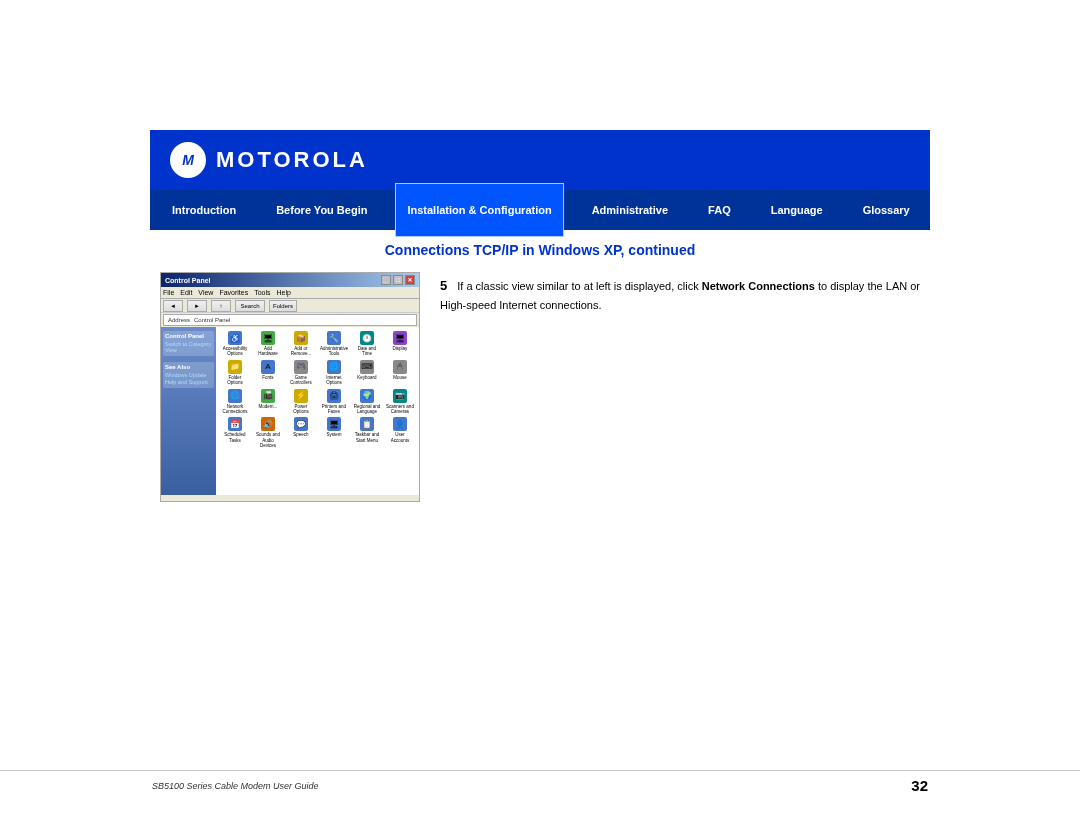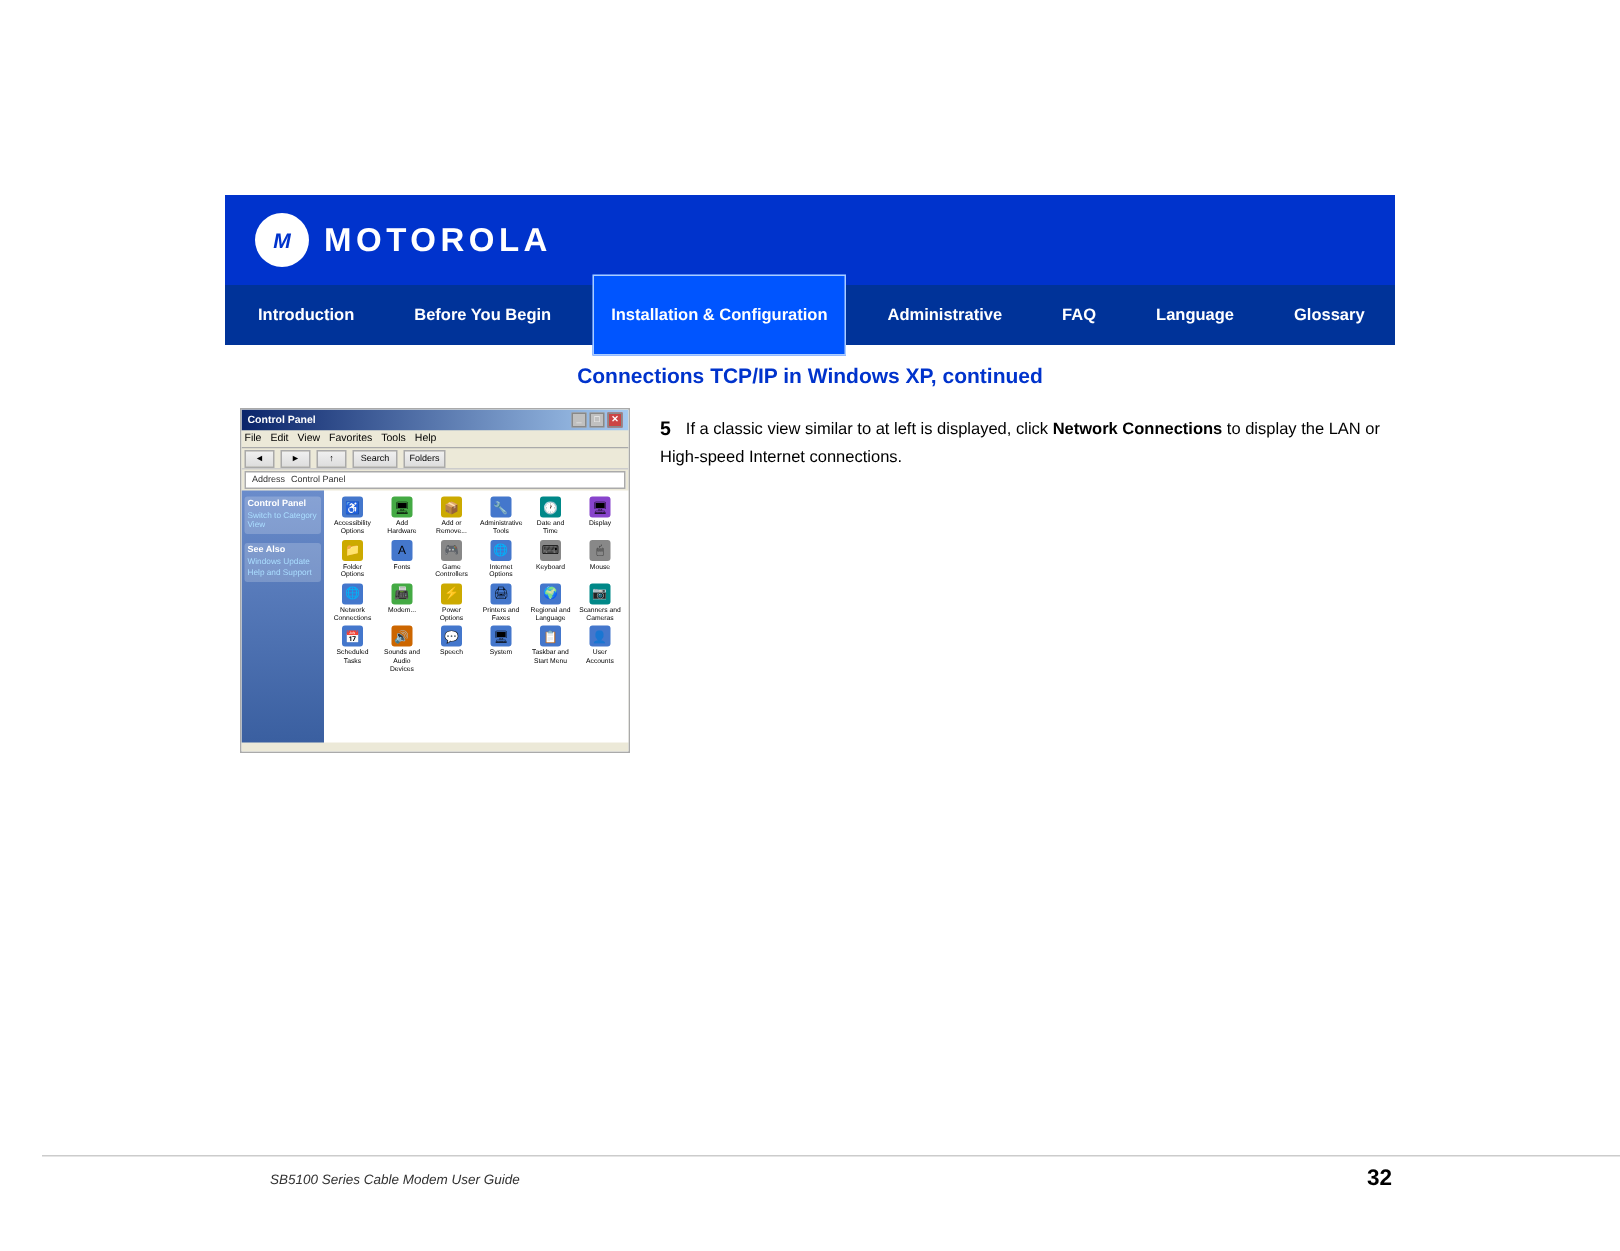--- a/index.html
+++ b/index.html
@@ -315,21 +315,20 @@
       position: absolute;
       bottom: 40px;
       left: 0;
       right: 0;
       display: flex;
       justify-content: space-between;
       align-items: center;
       padding: 0 152px;
       border-top: 1px solid #ccc;
       padding-top: 6px;
-      margin-left: 28px;
     }
 
     .footer-text {
       font-size: 9px;
       color: #333;
       font-style: italic;
     }
 
     .footer-page {
       font-size: 15px;

